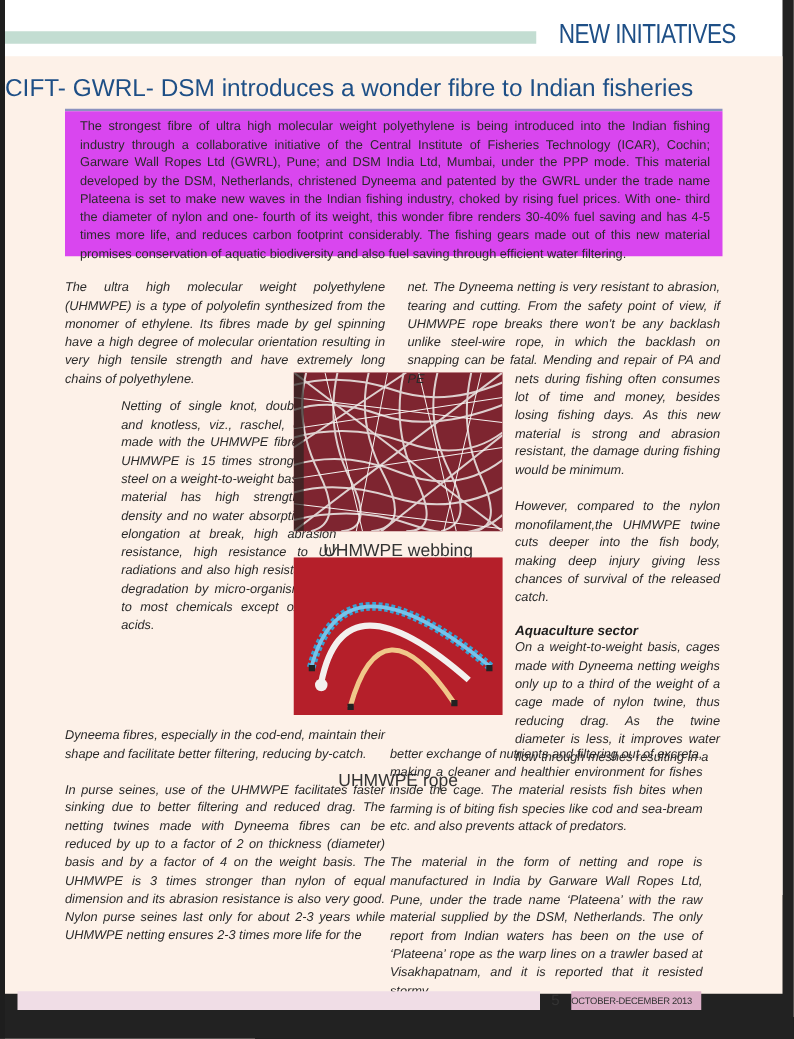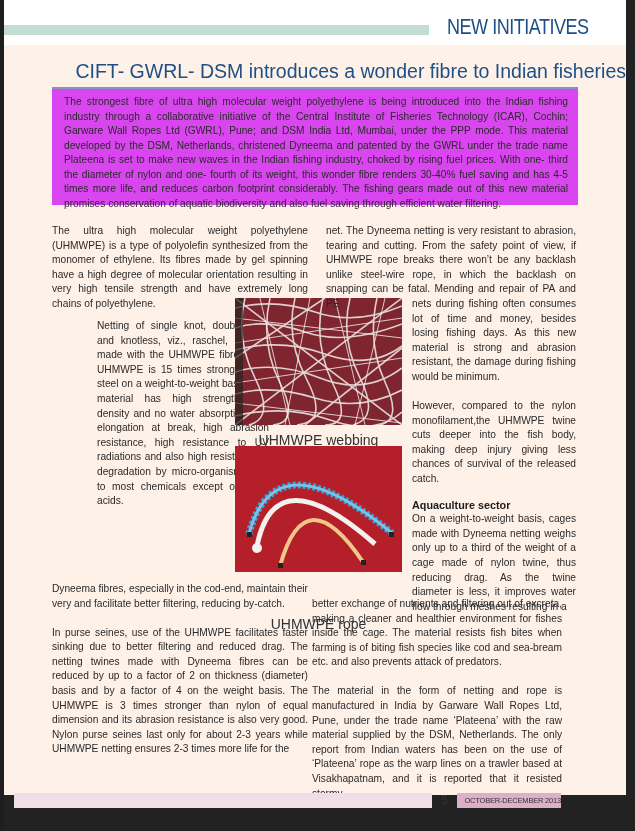--- a/index.html
+++ b/index.html
@@ -2,33 +2,33 @@
 <html><head>
 <meta charset="utf-8">
 <style>
   html, body { margin:0; padding:0; }
   body { width:635px; height:831px; background:#222222; position:relative; overflow:hidden; font-family:"Liberation Sans", sans-serif; }
   .page { position:absolute; left:4px; top:0; width:622px; height:716px; background:#ffffff; }
   .left-strip { position:absolute; left:0; top:0; width:4px; height:831px; background:#1e1e1e; }
   .header-bar { position:absolute; left:0; top:25px; width:425px; height:10px; background:#c3ddd2; }
   .header-title { position:absolute; left:443px; top:14px; font-family:"Liberation Sans Narrow","Liberation Sans", sans-serif; font-size:22px; color:#1e4f86; letter-spacing:-0.6px; transform:scaleX(0.82); transform-origin:left top; white-space:nowrap; }
   .content-bg { position:absolute; left:0; top:45px; width:622px; height:750px; background:#fdf1e8; }
-  .article-title { position:absolute; left:0; top:60px; width:622px; text-align:right; font-size:19.5px; color:#1e4f86; white-space:nowrap; }
+  .article-title { position:absolute; left:0; top:60px; width:622px; text-align:left; font-size:19.5px; color:#1e4f86; white-space:nowrap; }
   .title-rule { position:absolute; left:48px; top:87px; width:526px; height:2px; background:#8c92c0; }
   .abstract { position:absolute; left:48px; top:89px; width:526px; height:116px; background:#d946ef; box-sizing:border-box; padding:6px 10px 0 12px; font-size:10.2px; line-height:14.5px; color:#2a2a2a; text-align:justify; }
-  .col { position:absolute; font-size:10.2px; line-height:14.6px; color:#2a2a2a; text-align:justify; }
+  .col { position:absolute; font-size:10.2px; line-height:14.6px; color:#2a2a2a; text-align:justify;font-style:italic; }
   .col p { margin:0; }
   .gap { height:14.5px; }
   .photo-webbing { position:absolute; left:231px; top:298px; width:167px; height:127px; overflow:hidden; background:#8b2a34; }
   .photo-rope { position:absolute; left:231px; top:446px; width:167px; height:126px; background:#b31e28; overflow:hidden; }
   .caption { position:absolute; font-size:14px; color:#333; text-align:center; width:167px; }
   .h3 { font-weight:bold; font-size:10.8px; color:#1d1d1d; }
   .footer-bar { position:absolute; left:10px; top:793px; width:418px; height:15px; background:#f0dde6; }
   .page-num { position:absolute; left:437px; top:793px; font-size:12px; color:#333; }
-  .footer-date { position:absolute; left:453px; top:793px; width:104px; height:15px; background:#dcb0c8; font-size:7.5px; color:#333; text-align:right; line-height:15px; letter-spacing:-0.2px; }
+  .footer-date { position:absolute; left:453px; top:793px; width:104px; height:15px; background:#dcb0c8; font-size:7.5px; color:#333; text-align:left; line-height:15px; letter-spacing:-0.2px; }
 </style>
 </head>
 <body>
 
 <div class="left-strip"></div>
 <div class="page">
   <div class="header-bar"></div>
   <div class="header-title">NEW INITIATIVES</div>
 
   <div class="content-bg"></div>
@@ -40,21 +40,21 @@
 
   <div class="col" style="left:48px; top:224px; width:256px;">
     <p>The ultra high molecular weight polyethylene (UHMWPE) is a type of polyolefin synthesized from the monomer of ethylene. Its fibres made by gel spinning have a high degree of molecular orientation resulting in very high tensile strength and have extremely long chains of polyethylene.</p>
   </div>
 
   <div class="col" style="left:57px; top:319px; width:172px;margin-left:36px;">
     <p>Netting of single knot, double knot and knotless, viz., raschel, can be made with the UHMWPE fibres. The UHMWPE is 15 times stronger than steel on a weight-to-weight basis. The material has high strength, low density and no water absorption, low elongation at break, high abrasion resistance, high resistance to UV radiations and also high resistance to degradation by micro-organisms and to most chemicals except oxidizing acids.</p>
     <div class="gap"></div>
   </div>
   <div class="col" style="left:48px; top:582px; width:256px;">
-    <p>Dyneema fibres, especially in the cod-end, maintain their very and facilitate better filtering, reducing by-catch.</p>
+    <p>Dyneema fibres, especially in the cod-end, maintain their shape and facilitate better filtering, reducing by-catch.</p>
     <div class="gap"></div>
     <p>In purse seines, use of the UHMWPE facilitates faster sinking due to better filtering and reduced drag. The netting twines made with Dyneema fibres can be reduced by up to a factor of 2 on thickness (diameter) basis and by a factor of 4 on the weight basis. The UHMWPE is 3 times stronger than nylon of equal dimension and its abrasion resistance is also very good. Nylon purse seines last only for about 2-3 years while UHMWPE netting ensures 2-3 times more life for the</p>
   </div>
 
   <div class="photo-webbing">
     <svg width="167" height="127" viewBox="0 0 167 127">
       <rect width="167" height="127" fill="#7e2530"></rect>
       <g stroke="#e9e4e1" stroke-width="1.6" fill="none" opacity="0.9">
         <path d="M0 10 Q40 0 80 14 T167 8"></path>
           <path d="M0 30 Q30 20 70 34 T167 26"></path>

